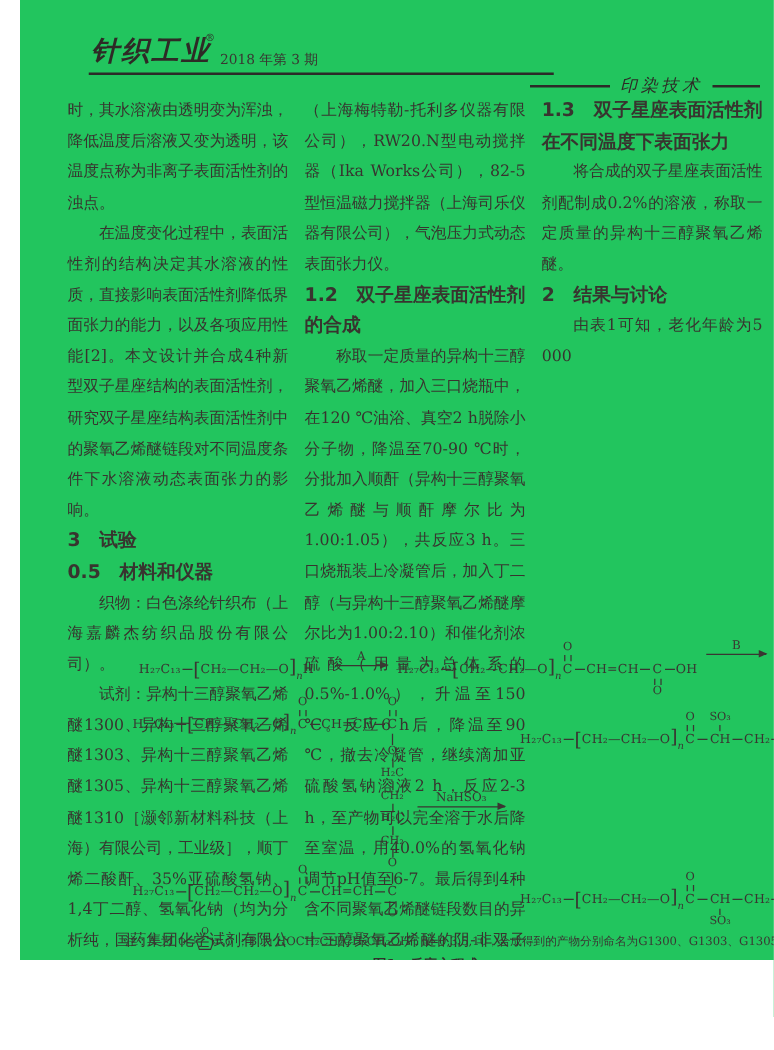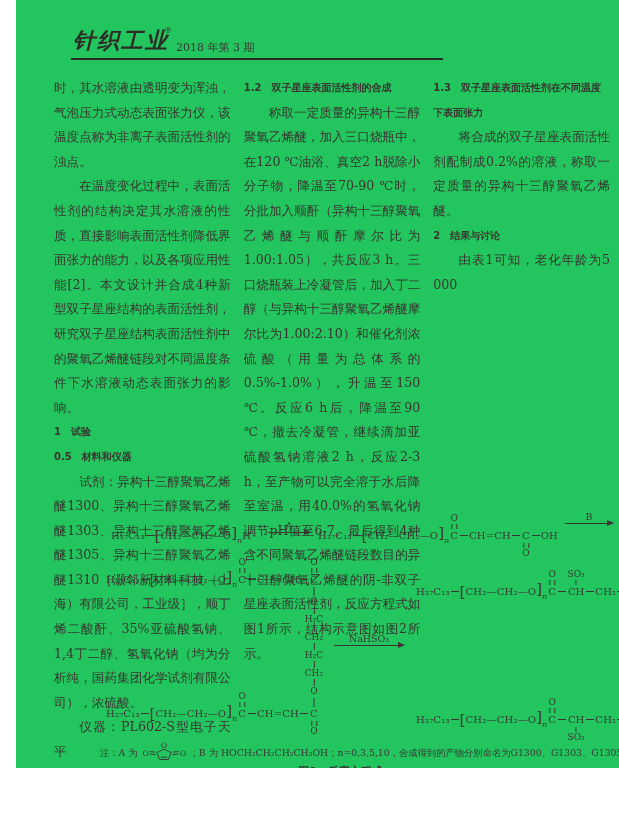--- a/index.html
+++ b/index.html
@@ -14,21 +14,21 @@
   .hdr-right{position:absolute;right:27px;top:60px;display:flex;align-items:center;}
   .hline{height:2px;background:#2c2a28;}
   .hline.l1{width:64px;}
   .hline.l2{width:38px;}
   .section{font-size:13.5px;letter-spacing:3px;padding:0 8px;font-style:italic;color:#2e2a26;}
   
   .cols{position:absolute;left:38px;top:76px;width:556px;display:flex;gap:13px;}
   .col{width:177px;font-size:12.6px;line-height:24.6px;text-align:justify;text-justify:inter-ideograph;}
   .col p{margin:0;}
   .col .ind{text-indent:2em;}
-  .col h4{margin:0;font-size:10px;line-height:24.6px;font-weight:bold;
+  .col h4{margin:0;font-size:15px;line-height:24.6px;font-weight:bold;
           font-family:"DejaVu Sans","DejaVu Serif",sans-serif;text-align:left;}
   
   #fig1{position:absolute;left:0;top:505px;width:619px;height:285px;margin:0;}
   .farm{position:absolute;display:flex;align-items:center;white-space:nowrap;line-height:1;
         font-size:10px;color:#3a3632;font-family:"DejaVu Serif","DejaVu Sans",serif;}
   .ftxt{letter-spacing:.2px;}
   .fbond{display:inline-block;width:8px;height:0;border-top:1px solid #3a3632;margin:0 1px;}
   .fbr{font-size:15px;line-height:.8;}
   .fsub{font-size:8px;font-style:italic;vertical-align:-5px;}
   .stk{position:relative;display:inline-block;padding:0 1px;}
@@ -60,31 +60,38 @@
 </style>
 </head>
 <body>
 
 <div class="page">
 
   <span class="logo">针织工业</span>
   <span class="logo-reg">®</span>
   <span class="issue">2018 年第 3 期</span>
   <div class="rule-left"></div>
+  <div class="hdr-right">
+    <span class="hline l1"></span>
+    <span class="section">印染技术</span>
+    <span class="hline l2"></span>
+  </div>
 
   <main class="cols">
     <div class="col" id="col1">
-        <p>时，其水溶液由透明变为浑浊，气泡压力式动态表面张力仪，该温度点称为非离子表面活性剂的浊点。</p>
+        <p>时，其水溶液由透明变为浑浊，降低温度后溶液又变为透明，该温度点称为非离子表面活性剂的浊点。</p>
         <p class="ind">在温度变化过程中，表面活性剂的结构决定其水溶液的性质，直接影响表面活性剂降低界面张力的能力，以及各项应用性能[2]。本文设计并合成4种新型双子星座结构的表面活性剂，研究双子星座结构表面活性剂中的聚氧乙烯醚链段对不同温度条件下水溶液动态表面张力的影响。</p>
-        <h4>1　试验</h4>
+        <h4>3　试验</h4>
         <h4>0.5　材料和仪器</h4>
+        <p class="ind">织物：白色涤纶针织布（上海嘉麟杰纺织品股份有限公司）。</p>
         <p class="ind">试剂：异构十三醇聚氧乙烯醚1300、异构十三醇聚氧乙烯醚1303、异构十三醇聚氧乙烯醚1305、异构十三醇聚氧乙烯醚1310［灏邻新材料科技（上海）有限公司，工业级］，顺丁烯二酸酐、35%亚硫酸氢钠、1,4丁二醇、氢氧化钠（均为分析纯，国药集团化学试剂有限公司），浓硫酸。</p>
         <p class="ind">仪器：PL602-S型电子天平</p>
       </div>
     <div class="col" id="col2">
+        <p>（上海梅特勒-托利多仪器有限公司），RW20.N型电动搅拌器（Ika Works公司），82-5型恒温磁力搅拌器（上海司乐仪器有限公司），气泡压力式动态表面张力仪。</p>
         <h4>1.2　双子星座表面活性剂的合成</h4>
         <p class="ind">称取一定质量的异构十三醇聚氧乙烯醚，加入三口烧瓶中，在120 ℃油浴、真空2 h脱除小分子物，降温至70-90 ℃时，分批加入顺酐（异构十三醇聚氧乙烯醚与顺酐摩尔比为1.00:1.05），共反应3 h。三口烧瓶装上冷凝管后，加入丁二醇（与异构十三醇聚氧乙烯醚摩尔比为1.00:2.10）和催化剂浓硫酸（用量为总体系的0.5%-1.0%），升温至150 ℃。反应6 h后，降温至90 ℃，撤去冷凝管，继续滴加亚硫酸氢钠溶液2 h，反应2-3 h，至产物可以完全溶于水后降至室温，用40.0%的氢氧化钠调节pH值至6-7。最后得到4种含不同聚氧乙烯醚链段数目的异十三醇聚氧乙烯醚的阴-非双子星座表面活性剂，反应方程式如图1所示，结构示意图如图2所示。</p>
       </div>
     <div class="col" id="col3">
         <h4>1.3　双子星座表面活性剂在不同温度下表面张力</h4>
         <p class="ind">将合成的双子星座表面活性剂配制成0.2%的溶液，称取一定质量的异构十三醇聚氧乙烯醚。</p>
         <h4>2　结果与讨论</h4>
         <p class="ind">由表1可知，老化年龄为5 000</p>
       </div>
   </main>

